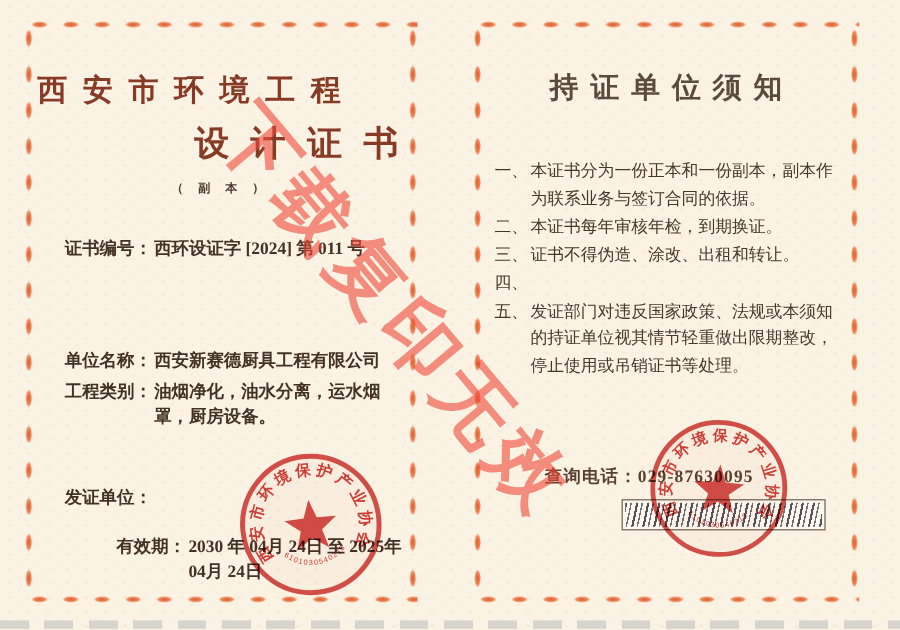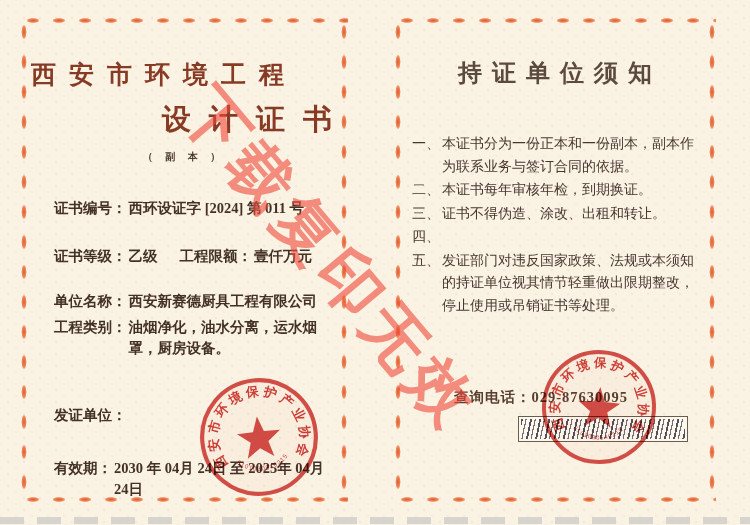--- a/index.html
+++ b/index.html
@@ -61,21 +61,21 @@
   }
   .field .lab{flex:none;}
   .field .val{margin-left:2px;}
   .f-certno{top:183px;}
   .f-grade{top:231px;}
   .f-grade .gap{width:22px;flex:none;}
   .f-company{top:276px;}
   .f-category{top:302px;}
   .f-category .val{width:246px;}
   .f-issuer{top:390px;font-family:Liberation Serif, serif;}
-  .f-validity{top:443px;}
+  .f-validity{top:431px;margin-left:43px;}
 
   
   .r-title{
     position:absolute;top:42px;left:0;right:0;text-align:center;
     font-size:24px;letter-spacing:10px;text-indent:10px;color:#5c4a3e;font-weight:bold;
   }
   .notices{position:absolute;top:118px;left:20px;right:12px;}
   .notice{display:flex;font-size:14px;line-height:22.5px;color:#47362c;margin:0 0 1px 0;}
   .notice .num{flex:none;width:30px;}
   .notice .txt{flex:1;}
@@ -130,27 +130,20 @@
 
     <div class="l-title1">西安市环境工程</div>
     <div class="l-title2">设计证书</div>
     <div class="l-sub">（ 副 本 ）</div>
 
     <div class="field f-certno">
       <span class="lab">证书编号：</span>
       <span class="val">西环设证字 [2024] 第 011 号</span>
     </div>
 
-    <div class="field f-grade">
-      <span class="lab">证书等级：</span>
-      <span class="val">乙级</span>
-      <span class="gap"></span>
-      <span class="lab">工程限额：</span>
-      <span class="val">壹仟万元</span>
-    </div>
 
     <div class="field f-company">
       <span class="lab">单位名称：</span>
       <span class="val">西安新赛德厨具工程有限公司</span>
     </div>
 
     <div class="field f-category">
       <span class="lab">工程类别：</span>
       <span class="val">油烟净化，油水分离，运水烟罩，厨房设备。</span>
     </div>

